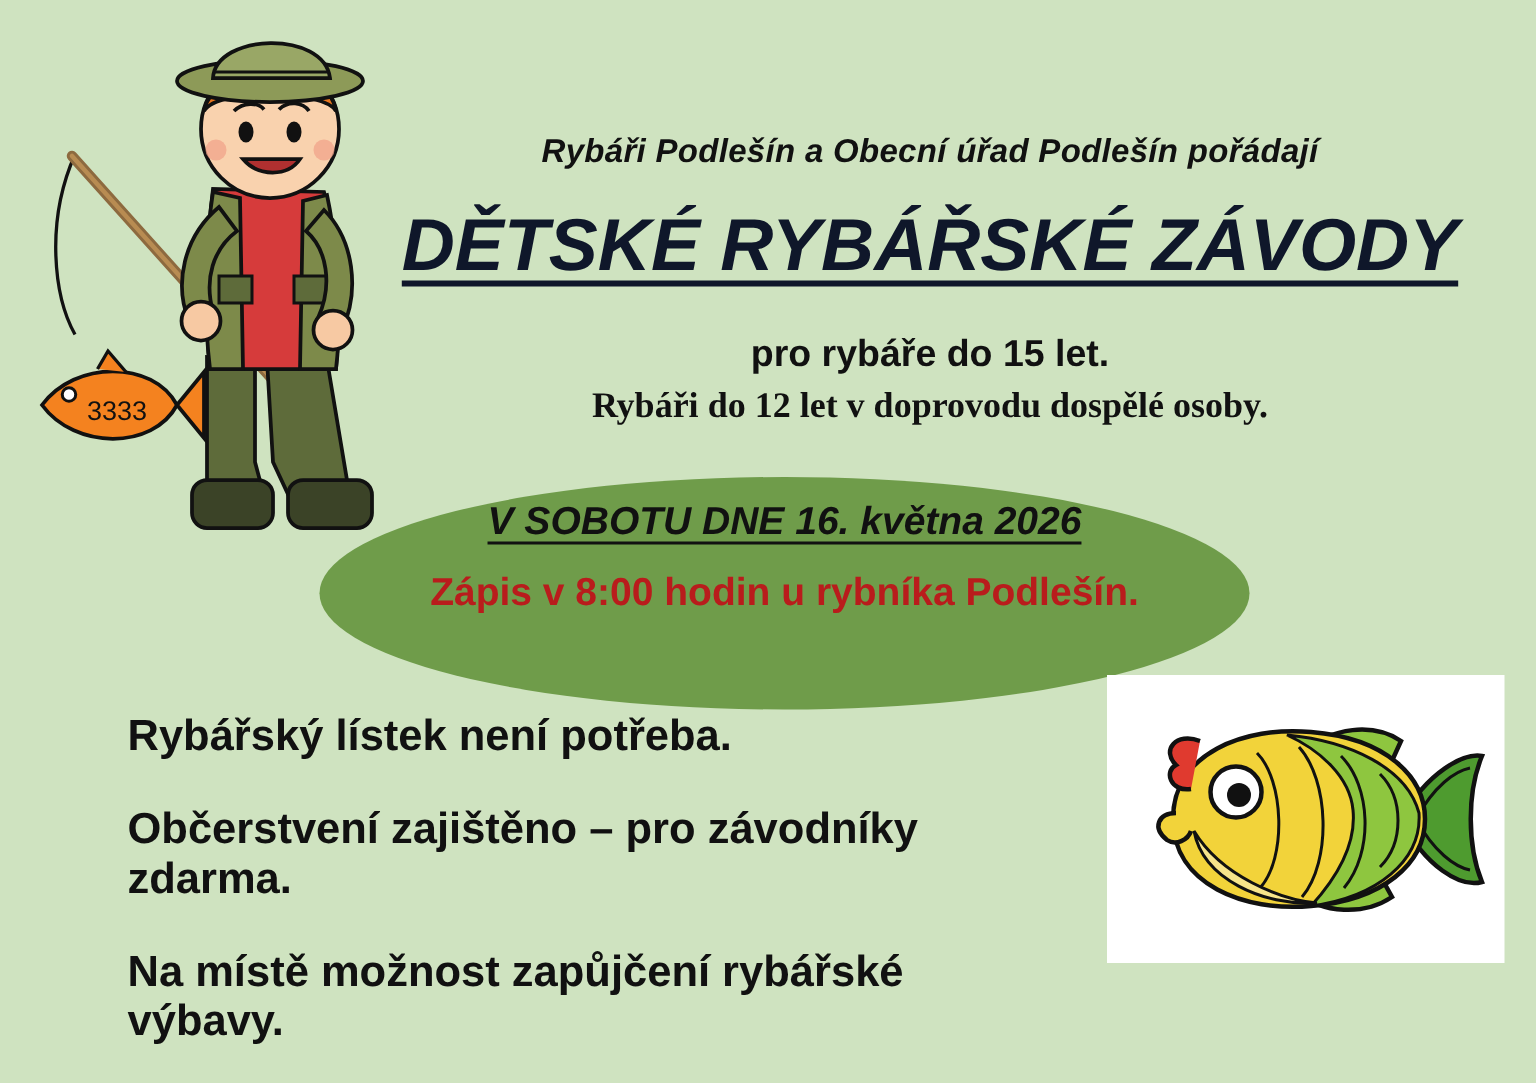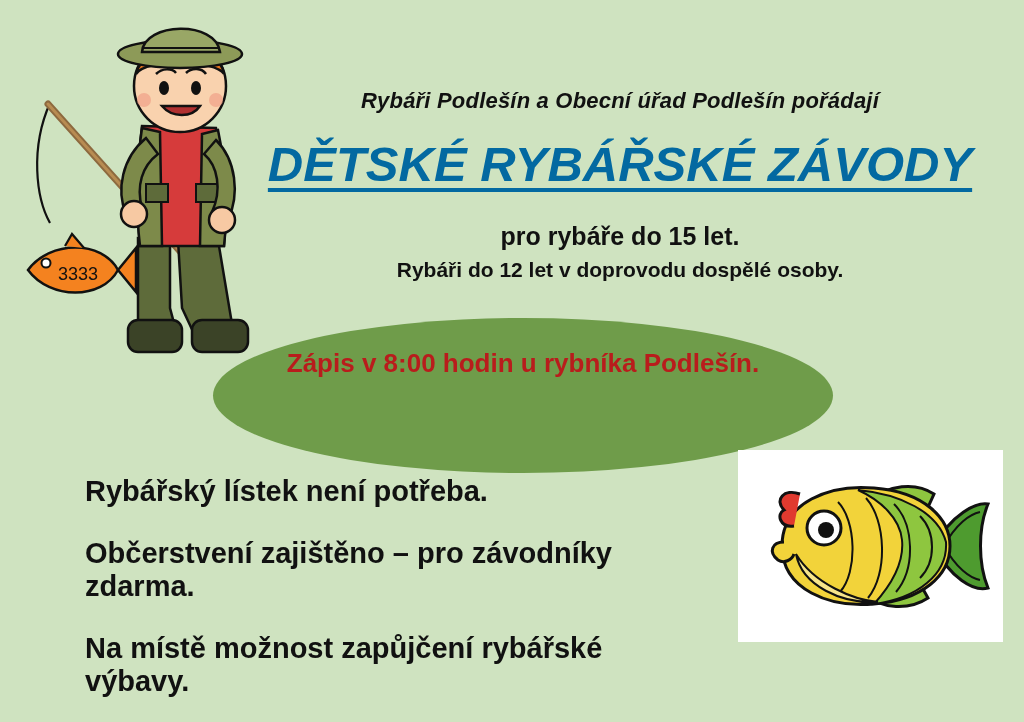--- a/index.html
+++ b/index.html
@@ -43,36 +43,37 @@
     font-style: italic;
     color: #111111;
     letter-spacing: 0.2px;
     white-space: nowrap;
   }
   .line-title {
     margin-top: 22px;
     font-size: 49px;
     font-weight: bold;
     font-style: italic;
-    color: #0369a1;
+    color: #0f172a;
     text-decoration: underline;
     text-underline-offset: 7px;
     white-space: nowrap;
   }
   .line-sub1 {
     margin-top: 30px;
     font-size: 25px;
     font-weight: bold;
     color: #111111;
   }
   .line-sub2 {
     margin-top: 7px;
-    font-size: 21px;
-    font-weight: bold;
-    color: #111111;
+    font-size: 24px;
+    font-weight: bold;
+    color: #111111;
+    font-family: Liberation Serif, serif;
   }
 
   
   .ellipse {
     position: absolute;
     left: 213px;
     top: 318px;
     width: 620px;
     height: 155px;
     background: #6f9c4a;
@@ -185,20 +186,21 @@
 
   <div class="headline-block">
     <div class="line-organizers">Rybáři Podlešín a Obecní úřad Podlešín pořádají</div>
     <div class="line-title">DĚTSKÉ RYBÁŘSKÉ ZÁVODY</div>
     <div class="line-sub1">pro rybáře do 15 let.</div>
     <div class="line-sub2">Rybáři do 12 let v doprovodu dospělé osoby.</div>
   </div>
 
   <div class="ellipse"></div>
   <div class="ellipse-text">
+    <div class="line-date">V SOBOTU DNE 16. května 2026</div>
     <div class="line-place">Zápis v 8:00 hodin u rybníka Podlešín.</div>
   </div>
 
   <div class="notes">
     <div class="note">Rybářský lístek není potřeba.</div>
     <div class="note">Občerstvení zajištěno – pro závodníky zdarma.</div>
     <div class="note">Na místě možnost zapůjčení rybářské výbavy.</div>
   </div>
 
   <div class="fish-box">

